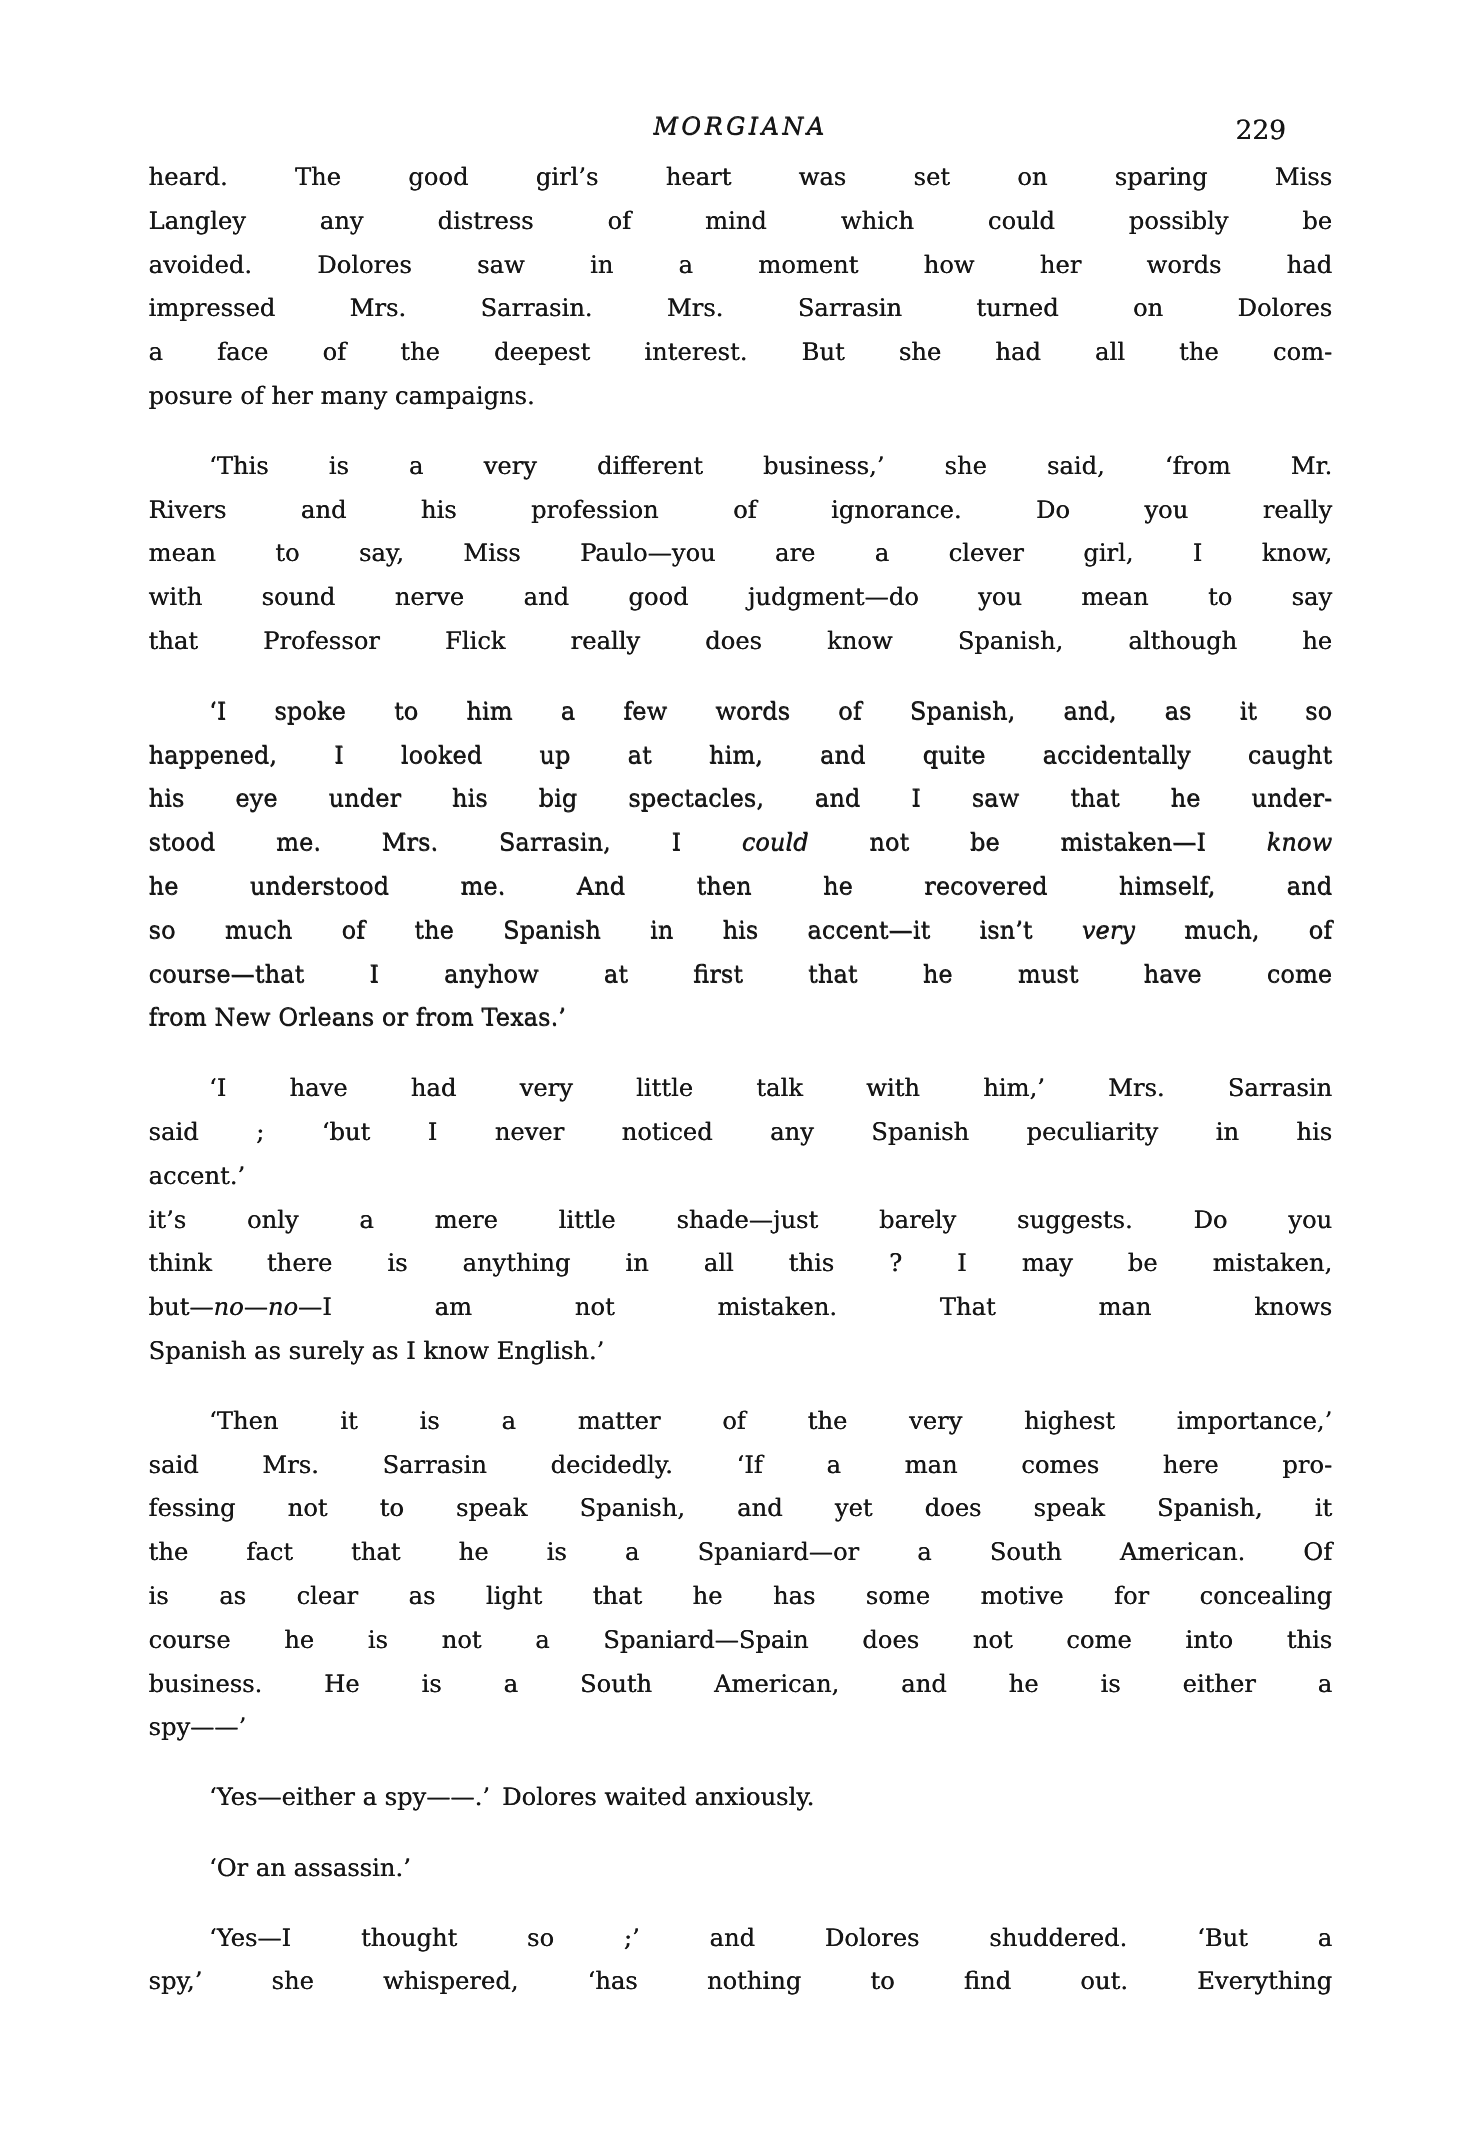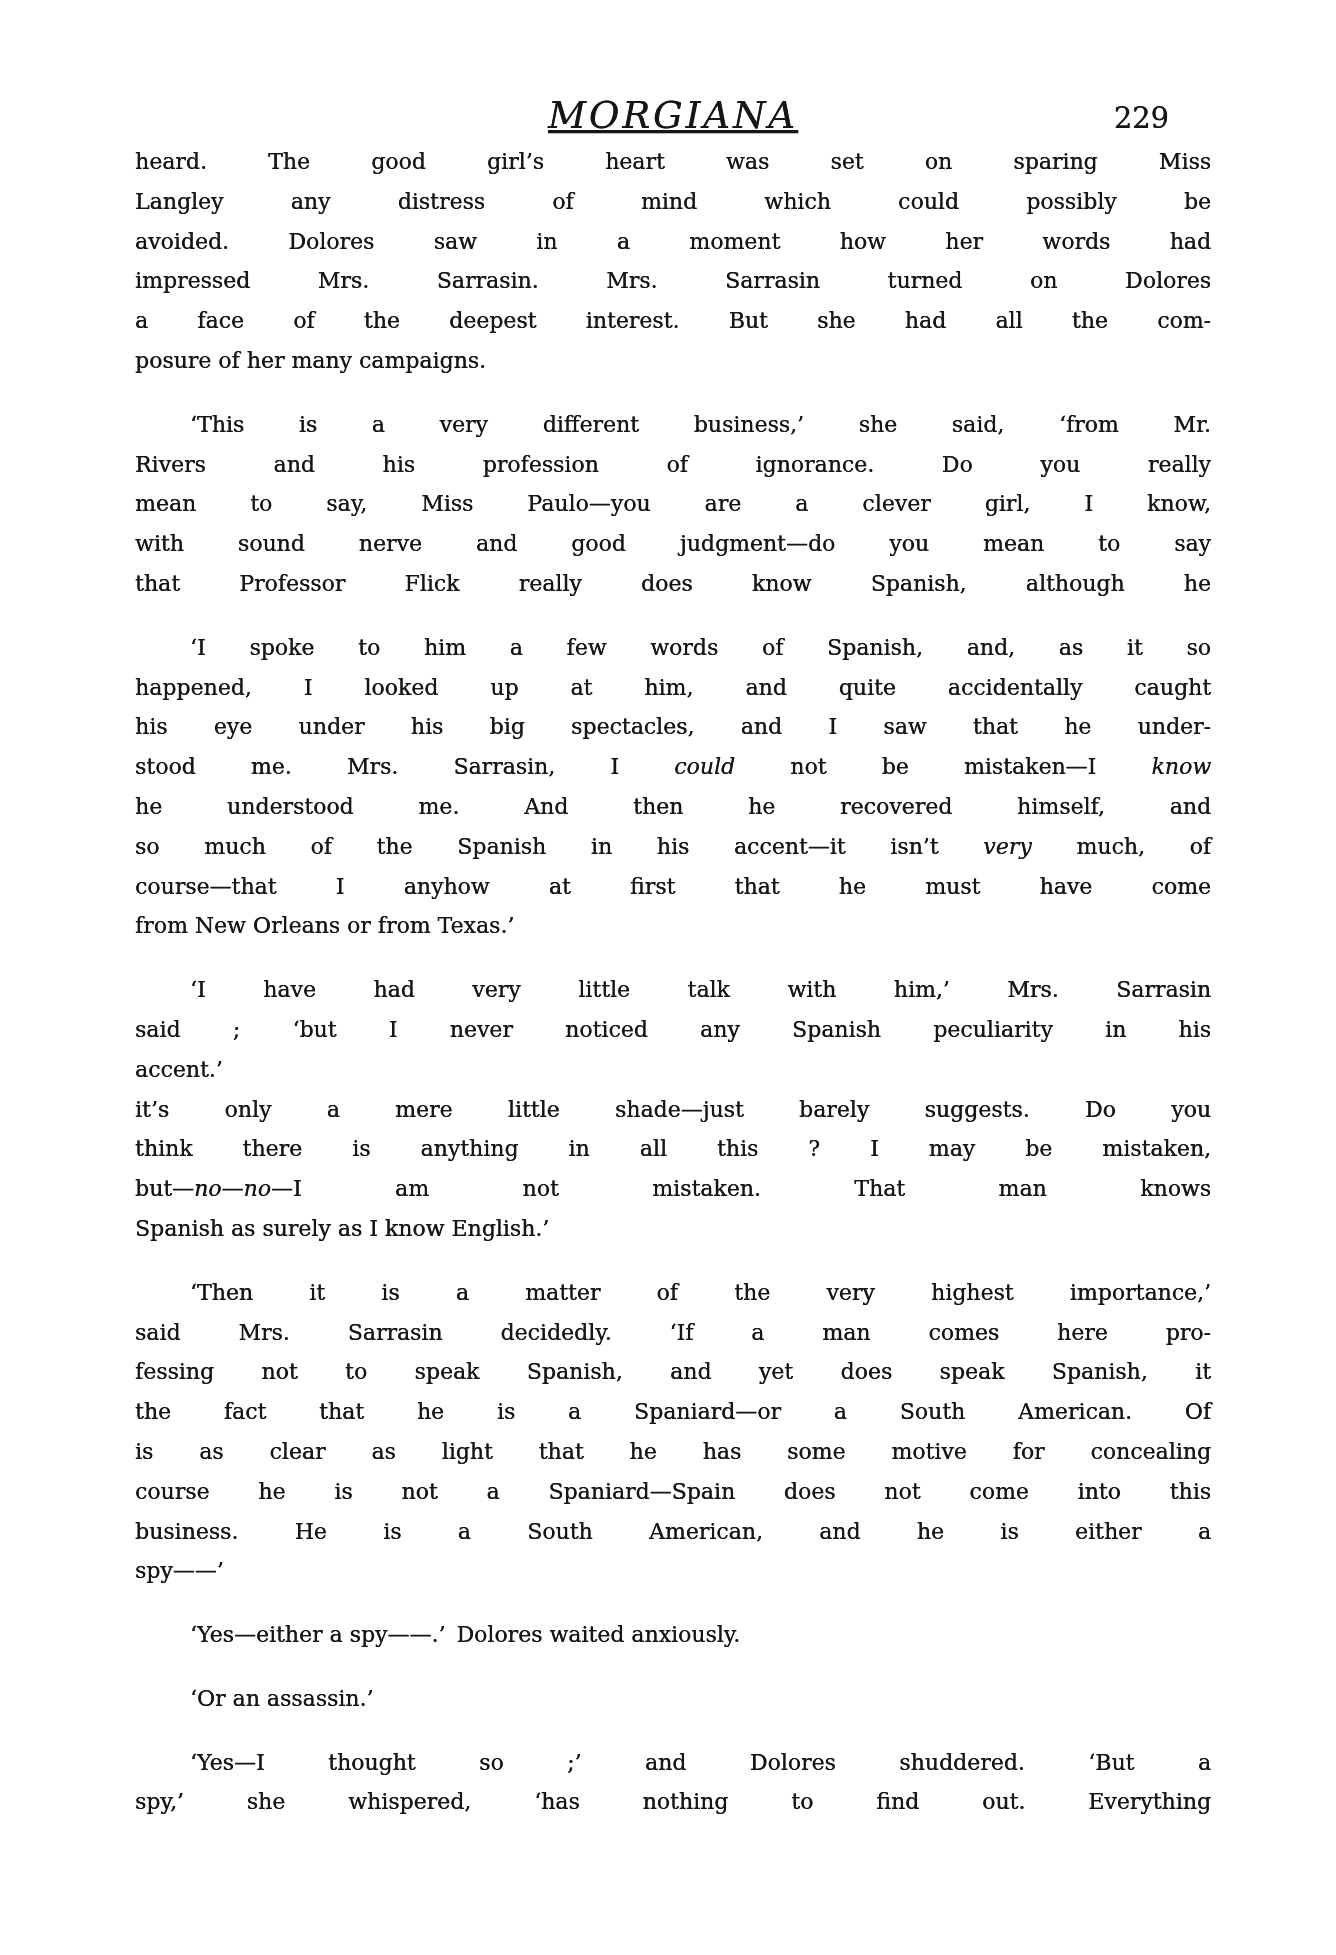--- a/index.html
+++ b/index.html
@@ -21,31 +21,30 @@
     left: 135px;
     top: 96px;
     width: 1076px;
     height: 46px;
   }
   .running-title {
     display: block;
     width: 100%;
     text-align: center;
     font-style: italic;
-    font-size: 37px;
+    font-size: 22px;
     letter-spacing: 3px;
     line-height: 40px;
     text-shadow: 0.3px 0.3px 0 #1a1a1a;
-    text-decoration: underline;
   }
   .page-number {
     position: absolute;
     right: 42px;
     top: 2px;
-    font-size: 29px;
+    font-size: 24px;
     line-height: 40px;
     text-shadow: 0.3px 0.3px 0 #1a1a1a;
   }
   .page-body {
     position: absolute;
     left: 135px;
     top: 142px;
     width: 1076px;
     font-size: 22px;
   }

